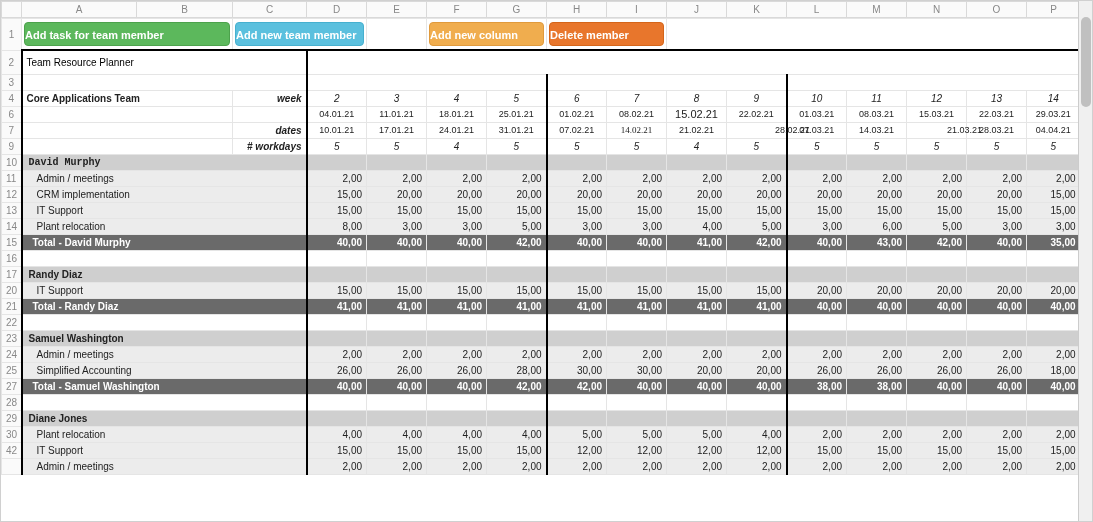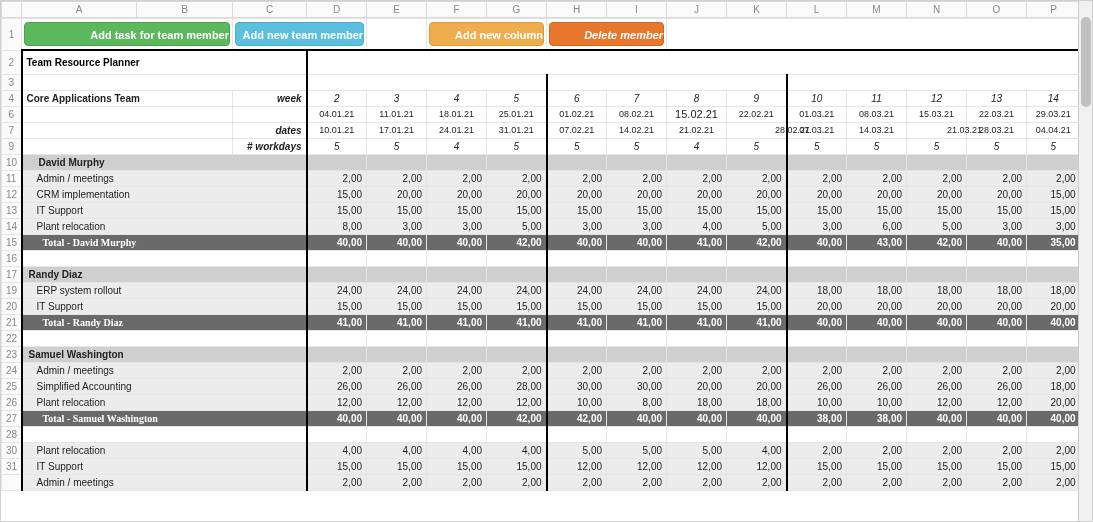--- a/index.html
+++ b/index.html
@@ -7,40 +7,40 @@
   .sheet { width:1093px; height:522px; position:relative; border:1px solid #d0d0d0; overflow:hidden; }
   .scrollbar-v { position:absolute; top:0; right:0; width:14px; height:100%; background:#f0f0f0; border-left:1px solid #ccc; }
   .scrollbar-v .thumb { position:absolute; top:16px; left:2px; width:10px; height:90px; background:#c0c0c0; border-radius:5px; }
   .content { width:1079px; height:522px; overflow:hidden; }
   table.colhdr { border-collapse:collapse; table-layout:fixed; width:100%; }
   table.colhdr td { border:1px solid #d9d9d9; background:#fafafa; text-align:center; color:#888; font-size:10px; height:16px; }
   .grid-wrap { height:506px; overflow:hidden; }
   table.grid { border-collapse:collapse; table-layout:fixed; width:100%; }
   table.grid td { border:1px solid #e5e5e5; height:16px; padding:0 4px; font-size:10px; }
   .rownum { background:#fafafa; color:#888; text-align:center; width:20px; }
-  .btn { display:inline-block; color:#fff; font-weight:bold; font-size:11px; text-align:right; border-radius:4px; line-height:24px; height:24px; cursor:pointer; }
+  .btn { display:inline-block; color:#fff; font-weight:bold; font-size:11px; text-align:left; border-radius:4px; line-height:24px; height:24px; cursor:pointer; }
   .btn-green  { background:#5cb85c; border:1px solid #4ca24c; }
   .btn-blue   { background:#5bc0de; border:1px solid #46b0cf; }
   .btn-yellow { background:#f0ad4e; border:1px solid #e09a3c; }
   .btn-orange { background:#e8762c; border:1px solid #d4651a; }
-  .title-cell { font-size:17px; font-weight:bold; color:#000; padding-left:6px; }
+  .title-cell { font-size:17px; font-weight:normal; color:#000; padding-left:6px; }
   .sub-left { font-weight:bold; padding-left:6px; }
   .lbl-right { text-align:right; font-style:italic; font-weight:bold; padding-right:6px; }
   .month-hdr { background:#3a3a3a; color:#fff; text-align:center; font-weight:bold; font-style:italic; }
   .center { text-align:center; }
   .it { font-style:italic; }
   .num { text-align:right; padding-right:6px; }
   .name-row td { background:#cfcfcf; font-weight:bold; }
   .name-row td.rownum { background:#fafafa; font-weight:normal; }
   .task-row td { background:#ececec; }
   .task-row td.rownum { background:#fafafa; }
   .task-row td.lbl { padding-left:14px; }
   .total-row td { background:#6a6a6a; color:#fff; font-weight:bold; }
   .total-row td.rownum { background:#fafafa; color:#888; font-weight:normal; }
-  .total-row td.lbl { padding-left:20px;font-family:Liberation Serif, serif; }
+  .total-row td.lbl { padding-left:10px; }
   .blank-row td { background:#fff; }
   .blank-row td.rownum { background:#fafafa; }
   .border-thick-r { border-right:2px solid #000 !important; }
   .header-plain td { background:#fff; }
   .header-plain td.rownum { background:#fafafa; }
   .btn-cell { padding:0 !important; vertical-align:middle; }
   .btn-wrap { padding:3px 2px; }
 </style>
 </head>
 <body>
@@ -118,21 +118,21 @@
               <td colspan="2" class="btn-cell" style="height: 30px;">
                 <div class="btn-wrap"><div class="btn btn-green" style="width: 100%;">Add task for team member</div></div>
               </td>
               <td colspan="2" class="btn-cell" style="height: 30px;">
                 <div class="btn-wrap"><div class="btn btn-blue" style="width: 100%;">Add new team member</div></div>
               </td>
               <td colspan="1" class="btn-cell" style="height: 30px;"></td>
               <td colspan="2" class="btn-cell" style="height: 30px;">
                 <div class="btn-wrap"><div class="btn btn-yellow" style="width: 100%;">Add new column</div></div>
               </td>
-              <td colspan="2" class="btn-cell" style="height: 30px; font-style: italic;">
+              <td colspan="2" class="btn-cell" style="height: 30px;">
                 <div class="btn-wrap"><div class="btn btn-orange" style="width: 100%;">Delete member</div></div>
               </td>
               <td colspan="7"></td>
             </tr>
             <tr class="header-plain">
               <td class="rownum">2</td>
               <td colspan="3" class="title-cell border-thick-r" style="height: 24px; border-top: 2px solid rgb(0, 0, 0); border-left: 2px solid rgb(0, 0, 0);">Team Resource Planner</td>
               <td colspan="13" class="border-thick-r" style="border-top: 2px solid rgb(0, 0, 0);"></td>
             </tr>
             <tr class="header-plain">
@@ -180,21 +180,21 @@
             </tr>
             <tr class="header-plain">
               <td class="rownum">7</td>
               <td colspan="2" style="border-left: 2px solid rgb(0, 0, 0);"></td>
               <td class="lbl-right border-thick-r">dates</td>
               <td class="center" style="font-size: 9px;">10.01.21</td>
               <td class="center" style="font-size: 9px;">17.01.21</td>
               <td class="center" style="font-size: 9px;">24.01.21</td>
               <td class="center border-thick-r" style="font-size: 9px;">31.01.21</td>
               <td class="center" style="font-size: 9px;">07.02.21</td>
-              <td class="center" style="font-size: 9px;">14.02.21</td>
+              <td class="center" style="font-size: 9px; font-family: Liberation Serif, serif;">14.02.21</td>
               <td class="center" style="font-size: 9px;">21.02.21</td>
               <td class="center border-thick-r" style="font-size: 9px; padding-left: 48px;">28.02.21</td>
               <td class="center" style="font-size: 9px;">07.03.21</td>
               <td class="center" style="font-size: 9px;">14.03.21</td>
               <td class="center" style="font-size: 9px; padding-left: 40px;">21.03.21</td>
               <td class="center" style="font-size: 9px;">28.03.21</td>
               <td class="center border-thick-r" style="font-size: 9px;">04.04.21</td>
             </tr>
             <tr class="header-plain">
               <td class="rownum">9</td>
@@ -209,21 +209,21 @@
               <td class="center it">4</td>
               <td class="center it border-thick-r">5</td>
               <td class="center it">5</td>
               <td class="center it">5</td>
               <td class="center it">5</td>
               <td class="center it">5</td>
               <td class="center it border-thick-r">5</td>
             </tr>
             <tr class="name-row">
               <td class="rownum">10</td>
-              <td colspan="3" class="border-thick-r" style="border-left: 2px solid rgb(0, 0, 0); padding-left: 16px;">David Murphy</td>
+              <td colspan="3" class="border-thick-r" style="border-left: 2px solid rgb(0, 0, 0); padding-left: 6px; font-family: Liberation Mono, monospace;">David Murphy</td>
               <td class=""></td>
               <td class=""></td>
               <td class=""></td>
               <td class="border-thick-r"></td>
               <td class=""></td>
               <td class=""></td>
               <td class=""></td>
               <td class="border-thick-r"></td>
               <td class=""></td>
               <td class=""></td>
@@ -344,37 +344,20 @@
               <td class=""></td>
               <td class=""></td>
               <td class="border-thick-r"></td>
               <td class=""></td>
               <td class=""></td>
               <td class=""></td>
               <td class=""></td>
               <td class="border-thick-r"></td>
             </tr>
             <tr class="task-row">
-              <td class="rownum">19</td>
-              <td colspan="3" class="lbl border-thick-r" style="border-left: 2px solid rgb(0, 0, 0); padding-left: 14px;">ERP system rollout</td>
-              <td class="num">24,00</td>
-              <td class="num">24,00</td>
-              <td class="num">24,00</td>
-              <td class="num border-thick-r">24,00</td>
-              <td class="num">24,00</td>
-              <td class="num">24,00</td>
-              <td class="num">24,00</td>
-              <td class="num border-thick-r">24,00</td>
-              <td class="num">18,00</td>
-              <td class="num">18,00</td>
-              <td class="num">18,00</td>
-              <td class="num">18,00</td>
-              <td class="num border-thick-r">18,00</td>
-            </tr>
-            <tr class="task-row">
               <td class="rownum">20</td>
               <td colspan="3" class="lbl border-thick-r" style="border-left: 2px solid rgb(0, 0, 0); padding-left: 14px;">IT Support</td>
               <td class="num">15,00</td>
               <td class="num">15,00</td>
               <td class="num">15,00</td>
               <td class="num border-thick-r">15,00</td>
               <td class="num">15,00</td>
               <td class="num">15,00</td>
               <td class="num">15,00</td>
               <td class="num border-thick-r">15,00</td>
@@ -462,57 +445,57 @@
               <td class="num">30,00</td>
               <td class="num">30,00</td>
               <td class="num">20,00</td>
               <td class="num border-thick-r">20,00</td>
               <td class="num">26,00</td>
               <td class="num">26,00</td>
               <td class="num">26,00</td>
               <td class="num">26,00</td>
               <td class="num border-thick-r">18,00</td>
             </tr>
-            <tr class="task-row">
-              <td class="rownum">26</td>
-              <td colspan="3" class="lbl border-thick-r" style="border-left: 2px solid rgb(0, 0, 0); padding-left: 14px;">Plant relocation</td>
-              <td class="num">12,00</td>
-              <td class="num">12,00</td>
-              <td class="num">12,00</td>
-              <td class="num border-thick-r">12,00</td>
-              <td class="num">10,00</td>
-              <td class="num">8,00</td>
-              <td class="num">18,00</td>
-              <td class="num border-thick-r">18,00</td>
-              <td class="num">10,00</td>
-              <td class="num">10,00</td>
-              <td class="num">12,00</td>
-              <td class="num">12,00</td>
-              <td class="num border-thick-r">20,00</td>
-            </tr>
             <tr class="total-row">
               <td class="rownum">27</td>
               <td colspan="3" class="lbl border-thick-r" style="border-left: 2px solid rgb(0, 0, 0); margin-left: 31px;">Total - Samuel Washington</td>
               <td class="num">40,00</td>
               <td class="num">40,00</td>
               <td class="num">40,00</td>
               <td class="num border-thick-r">42,00</td>
               <td class="num">42,00</td>
               <td class="num">40,00</td>
               <td class="num">40,00</td>
               <td class="num border-thick-r">40,00</td>
               <td class="num">38,00</td>
               <td class="num">38,00</td>
               <td class="num">40,00</td>
               <td class="num">40,00</td>
               <td class="num border-thick-r">40,00</td>
             </tr>
             <tr class="blank-row">
               <td class="rownum">28</td>
               <td colspan="3" class="border-thick-r" style="border-left: 2px solid rgb(0, 0, 0);"></td>
+              <td class=""></td>
+              <td class=""></td>
+              <td class=""></td>
+              <td class="border-thick-r"></td>
+              <td class=""></td>
+              <td class=""></td>
+              <td class=""></td>
+              <td class="border-thick-r"></td>
+              <td class=""></td>
+              <td class=""></td>
+              <td class=""></td>
+              <td class=""></td>
+              <td class="border-thick-r"></td>
+            </tr>
+            <tr class="name-row">
+              <td class="rownum">29</td>
+              <td colspan="3" class="border-thick-r" style="border-left: 2px solid rgb(0, 0, 0); padding-left: 6px;">Diane Jones</td>
               <td class=""></td>
               <td class=""></td>
               <td class=""></td>
               <td class="border-thick-r"></td>
               <td class=""></td>
               <td class=""></td>
               <td class=""></td>
               <td class="border-thick-r"></td>
               <td class=""></td>
               <td class=""></td>
@@ -531,21 +514,21 @@
               <td class="num">5,00</td>
               <td class="num">5,00</td>
               <td class="num border-thick-r">4,00</td>
               <td class="num">2,00</td>
               <td class="num">2,00</td>
               <td class="num">2,00</td>
               <td class="num">2,00</td>
               <td class="num border-thick-r">2,00</td>
             </tr>
             <tr class="task-row">
-              <td class="rownum">31</td>
+              <td class="rownum">42</td>
               <td colspan="3" class="lbl border-thick-r" style="border-left: 2px solid rgb(0, 0, 0); padding-left: 14px;">IT Support</td>
               <td class="num">15,00</td>
               <td class="num">15,00</td>
               <td class="num">15,00</td>
               <td class="num border-thick-r">15,00</td>
               <td class="num">12,00</td>
               <td class="num">12,00</td>
               <td class="num">12,00</td>
               <td class="num border-thick-r">12,00</td>
               <td class="num">15,00</td>

